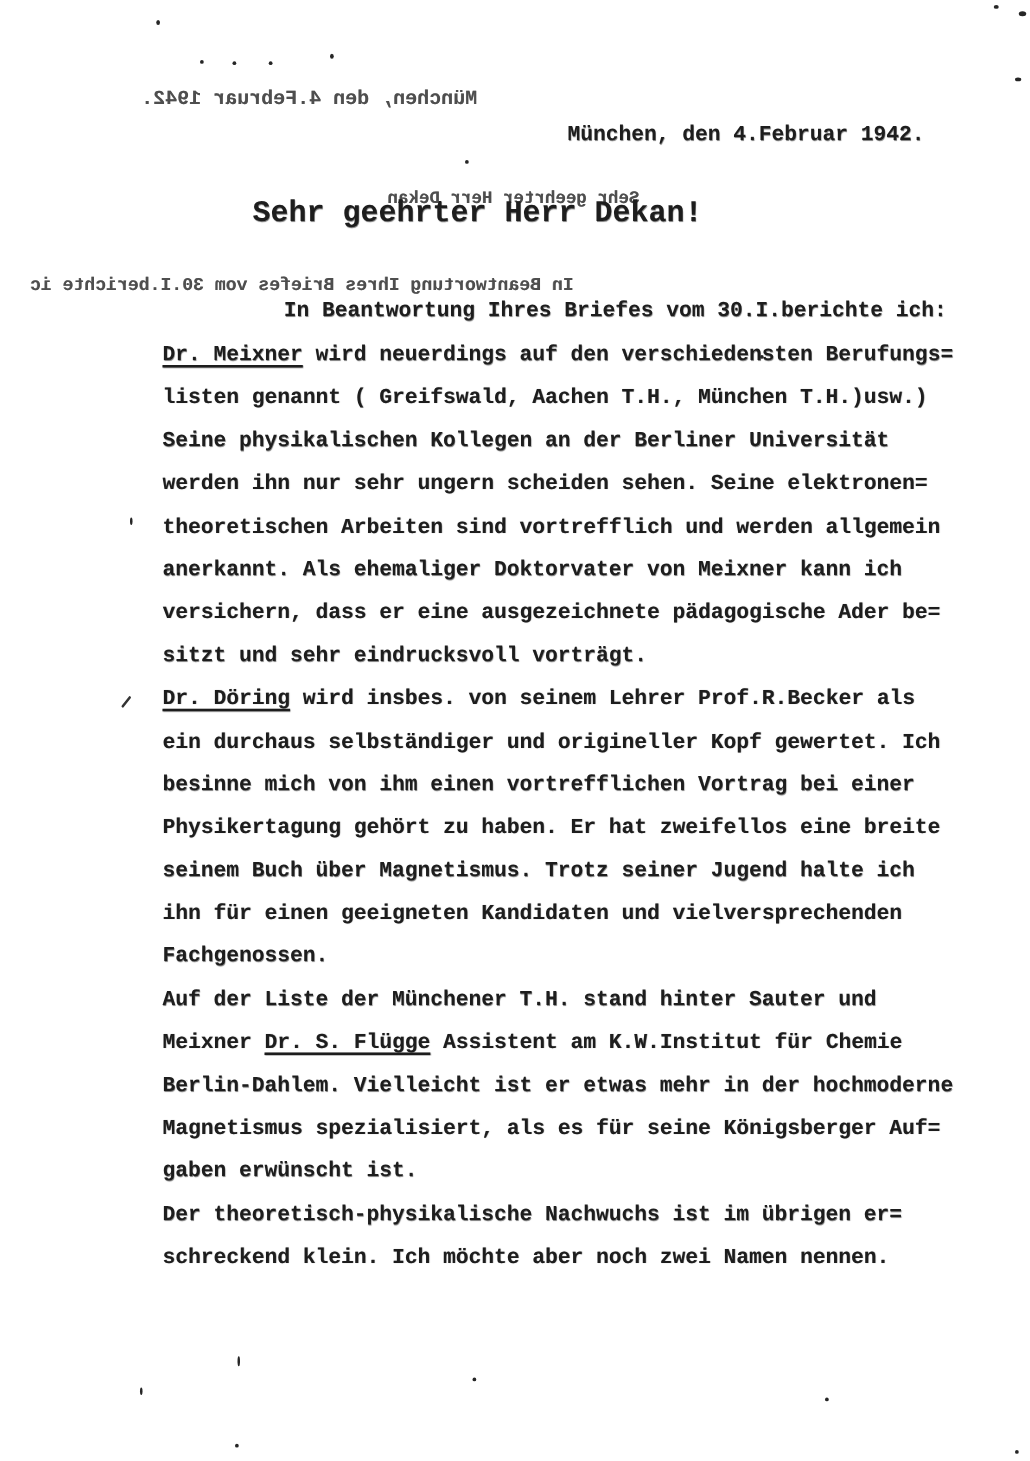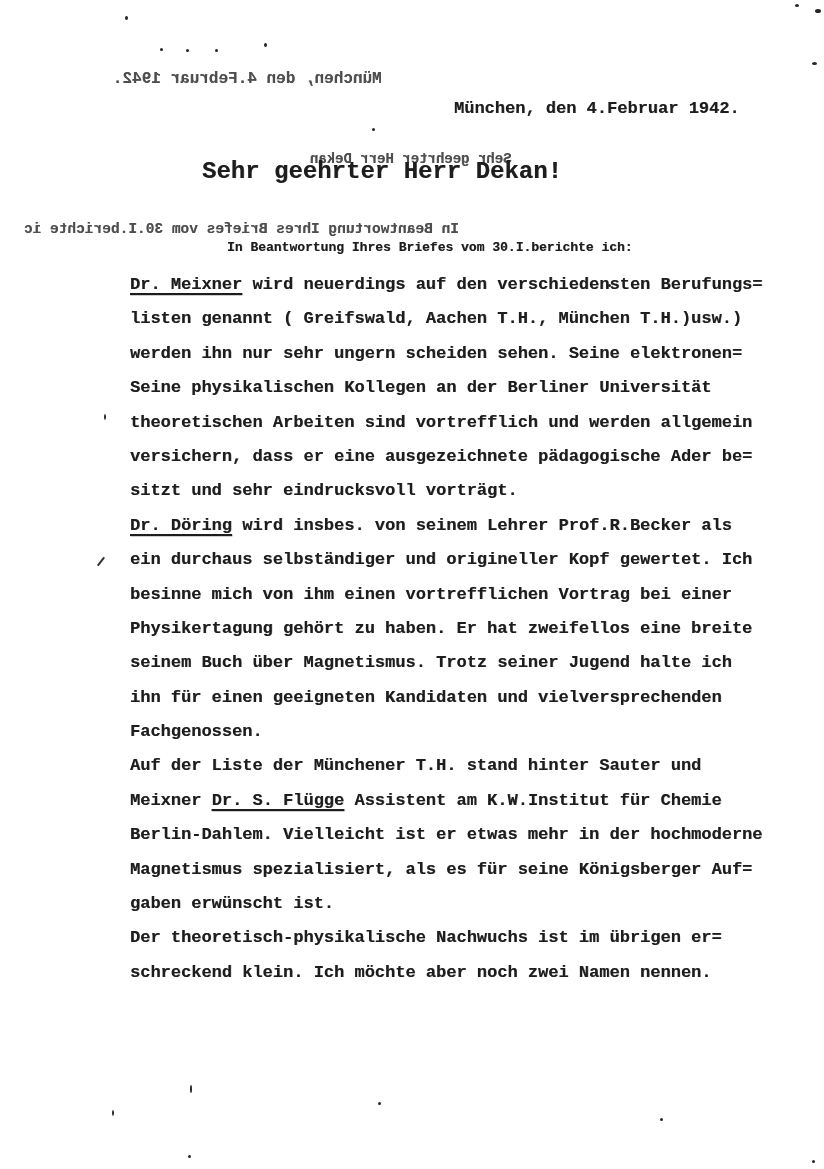--- a/index.html
+++ b/index.html
@@ -24,21 +24,21 @@
     filter:blur(0.45px);
     font-weight:700;
     white-space:pre;
     text-shadow:0.3px 0.3px 0.4px rgba(60,60,60,0.5);
   }
   .ghost-date{left:113px;top:70px;font-size:16px;}
   .date-line{left:454px;top:99px;font-size:17px;}
   .ghost-greeting{left:310px;top:151px;font-size:14px;}
   .greeting{left:202px;top:158px;font-size:24px;}
   .ghost-intro{left:24px;top:221px;font-size:14.5px;}
-  .intro-line{left:227px;top:240px;font-size:13px;}
+  .intro-line{left:227px;top:240px;font-size:17px;}
   .letter-body{
     position:absolute;
     left:130px;top:268px;
     font-size:17px;
     line-height:34.4px;
     font-weight:700;
     text-shadow:0.4px 0.4px 0.6px rgba(25,25,25,0.55);
   }
   .letter-body .line{white-space:pre;height:34.4px;}
   .u{
@@ -66,23 +66,24 @@
 
   <div class="tw greeting">Sehr geehrter Herr Dekan!</div>
 
   <div class="ghost ghost-intro">In Beantwortung Ihres Briefes vom 30.I.berichte ic</div>
 
   <div class="tw intro-line">In Beantwortung Ihres Briefes vom 30.I.berichte ich:</div>
 
   <div class="letter-body">
       <div class="line"><span class="u">Dr. Meixner</span><span> wird neuerdings auf den verschiedensten Berufungs=</span></div>
       <div class="line"><span>listen genannt ( Greifswald, Aachen T.H., München T.H.)usw.)</span></div>
+      <div class="line"><span>Seine physikalischen Kollegen an der Berliner Universität</span></div>
       <div class="line"><span>werden ihn nur sehr ungern scheiden sehen. Seine elektronen=</span></div>
-      <div class="line"><span>Seine physikalischen Kollegen an der Berliner Universität</span></div>
       <div class="line"><span>theoretischen Arbeiten sind vortrefflich und werden allgemein</span></div>
+      <div class="line"><span>anerkannt. Als ehemaliger Doktorvater von Meixner kann ich</span></div>
       <div class="line"><span>versichern, dass er eine ausgezeichnete pädagogische Ader be=</span></div>
       <div class="line"><span>sitzt und sehr eindrucksvoll vorträgt.</span></div>
       <div class="line"><span class="u">Dr. Döring</span><span> wird insbes. von seinem Lehrer Prof.R.Becker als</span></div>
       <div class="line"><span>ein durchaus selbständiger und origineller Kopf gewertet. Ich</span></div>
       <div class="line"><span>besinne mich von ihm einen vortrefflichen Vortrag bei einer</span></div>
       <div class="line"><span>Physikertagung gehört zu haben. Er hat zweifellos eine breite</span></div>
       <div class="line"><span>seinem Buch über Magnetismus. Trotz seiner Jugend halte ich</span></div>
       <div class="line"><span>ihn für einen geeigneten Kandidaten und vielversprechenden</span></div>
       <div class="line"><span>Fachgenossen.</span></div>
       <div class="line"><span>Auf der Liste der Münchener T.H. stand hinter Sauter und</span></div>

